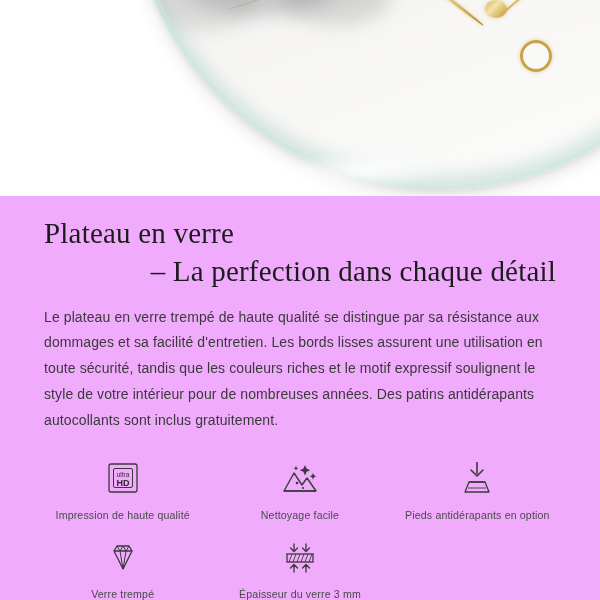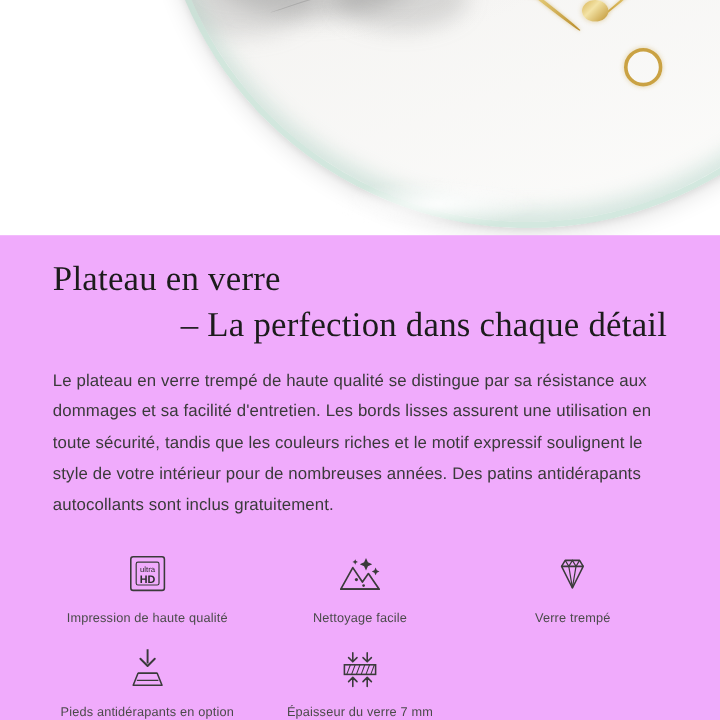--- a/index.html
+++ b/index.html
@@ -206,51 +206,51 @@
           <path d="M35 14 l1 2.2 2.2 1 -2.2 1 -1 2.2 -1 -2.2 -2.2 -1 2.2 -1 Z" fill="#3a3a3a"></path>
           <path d="M18 7 l0.7 1.6 1.6 0.7 -1.6 0.7 -0.7 1.6 -0.7 -1.6 -1.6 -0.7 1.6 -0.7 Z" fill="#3a3a3a"></path>
         </svg>
       </div>
       <div class="cap">Nettoyage facile</div>
     </div>
 
 
     <div class="feature">
       <div class="ico">
-        <svg width="44" height="40" viewBox="0 0 44 40">
-          <path d="M13 13 L31 13 L22 31 Z" fill="none" stroke="#3a3a3a" stroke-width="1.3" stroke-linejoin="round"></path>
-          <path d="M13 13 L16 8 L28 8 L31 13" fill="none" stroke="#3a3a3a" stroke-width="1.3" stroke-linejoin="round"></path>
-          <path d="M16 8 L19 13 L22 8 L25 13 L28 8" fill="none" stroke="#3a3a3a" stroke-width="1"></path>
-          <path d="M19 13 L22 31 L25 13" fill="none" stroke="#3a3a3a" stroke-width="1"></path>
-        </svg>
-      </div>
-      <div class="cap">Verre trempé</div>
-    </div>
-
-    <div class="feature">
-      <div class="ico">
         <svg width="44" height="42" viewBox="0 0 44 42">
           <path d="M22 4 L22 16" stroke="#3a3a3a" stroke-width="1.6"></path>
           <path d="M16 12 L22 18 L28 12" fill="none" stroke="#3a3a3a" stroke-width="1.6" stroke-linejoin="round" stroke-linecap="round"></path>
           <path d="M14 24 L30 24 L34 34 L10 34 Z" fill="none" stroke="#3a3a3a" stroke-width="1.3" stroke-linejoin="round"></path>
           <path d="M14 24 L30 24" stroke="#3a3a3a" stroke-width="1.3"></path>
           <path d="M13 30 L31 30" stroke="#3a3a3a" stroke-width="0.9"></path>
         </svg>
       </div>
       <div class="cap">Pieds antidérapants en option</div>
+    </div>
+
+    <div class="feature">
+      <div class="ico">
+        <svg width="44" height="40" viewBox="0 0 44 40">
+          <path d="M13 13 L31 13 L22 31 Z" fill="none" stroke="#3a3a3a" stroke-width="1.3" stroke-linejoin="round"></path>
+          <path d="M13 13 L16 8 L28 8 L31 13" fill="none" stroke="#3a3a3a" stroke-width="1.3" stroke-linejoin="round"></path>
+          <path d="M16 8 L19 13 L22 8 L25 13 L28 8" fill="none" stroke="#3a3a3a" stroke-width="1"></path>
+          <path d="M19 13 L22 31 L25 13" fill="none" stroke="#3a3a3a" stroke-width="1"></path>
+        </svg>
+      </div>
+      <div class="cap">Verre trempé</div>
     </div>
 
     <div class="feature">
       <div class="ico">
         <svg width="44" height="40" viewBox="0 0 44 40">
           <path d="M16 6 L16 13 M12.5 10 L16 13.5 L19.5 10" fill="none" stroke="#3a3a3a" stroke-width="1.3" stroke-linecap="round" stroke-linejoin="round"></path>
           <path d="M28 6 L28 13 M24.5 10 L28 13.5 L31.5 10" fill="none" stroke="#3a3a3a" stroke-width="1.3" stroke-linecap="round" stroke-linejoin="round"></path>
           <rect x="9" y="16" width="26" height="8" fill="none" stroke="#3a3a3a" stroke-width="1.3"></rect>
           <path d="M11 24 L14 16 M15 24 L18 16 M19 24 L22 16 M23 24 L26 16 M27 24 L30 16 M31 24 L34 16" stroke="#3a3a3a" stroke-width="0.85"></path>
           <path d="M16 34 L16 27 M12.5 30 L16 26.5 L19.5 30" fill="none" stroke="#3a3a3a" stroke-width="1.3" stroke-linecap="round" stroke-linejoin="round"></path>
           <path d="M28 34 L28 27 M24.5 30 L28 26.5 L31.5 30" fill="none" stroke="#3a3a3a" stroke-width="1.3" stroke-linecap="round" stroke-linejoin="round"></path>
         </svg>
       </div>
-      <div class="cap">Épaisseur du verre 7 mm</div>
+      <div class="cap">Épaisseur du verre 3 mm</div>
     </div>
 
   </div>
 </div>
 
 </body></html>

